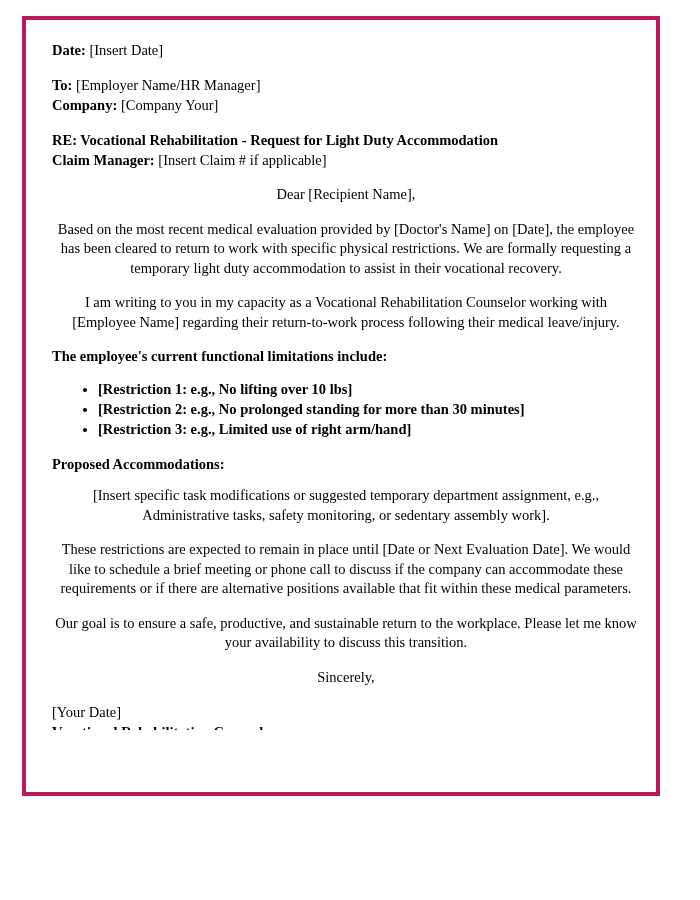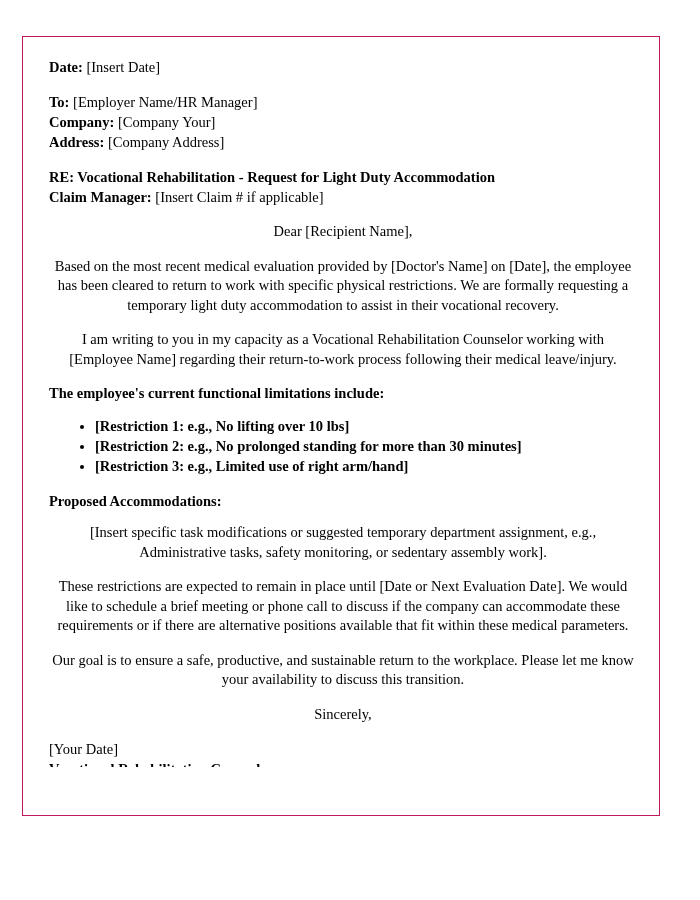--- a/index.html
+++ b/index.html
@@ -10,24 +10,24 @@
     width: 700px;
     height: 900px;
     background: #ffffff;
     font-family: "Liberation Serif", serif;
     color: #000000;
     overflow: hidden;
   }
   .page {
     position: absolute;
     left: 22px;
-    top: 36px;
+    top: 16px;
     width: 638px;
     height: 780px;
-    border: 1px solid #be185d;
+    border: 4px solid #be185d;
     background: #ffffff;
     box-sizing: border-box;
     overflow: hidden;
   }
   .content {
     position: absolute;
     left: 26px;
     top: 20px;
     width: 588px;
   }
@@ -85,24 +85,20 @@
 
     <div class="block">
       <p class="line">
         <span class="bold">To:</span>
         <span>[Employer Name/HR Manager]</span>
       </p>
       <p class="line">
         <span class="bold">Company:</span>
         <span>[Company Your]</span>
       </p>
-      <p class="line">
-        <span class="bold">Address:</span>
-        <span>[Company Address]</span>
-      </p>
     </div>
 
     <div class="block">
       <p class="line bold">RE: Vocational Rehabilitation - Request for Light Duty Accommodation</p>
       <p class="line">
         <span class="bold">Claim Manager:</span>
         <span>[Insert Claim # if applicable]</span>
       </p>
     </div>
 

